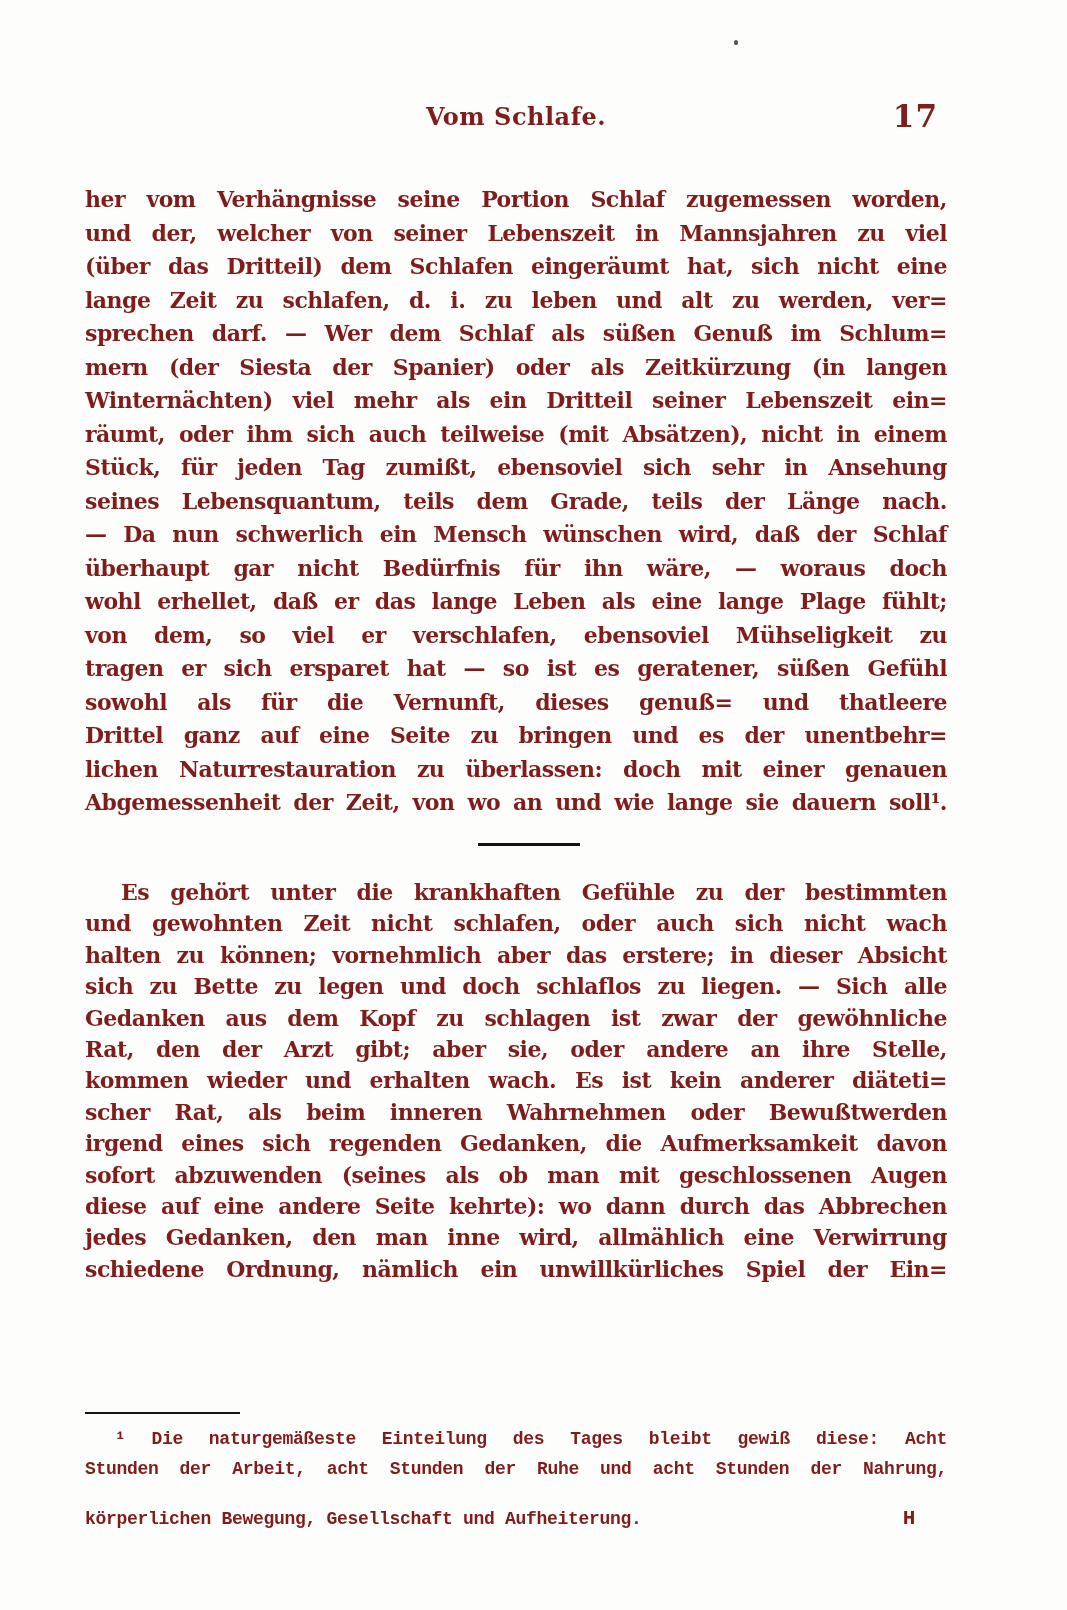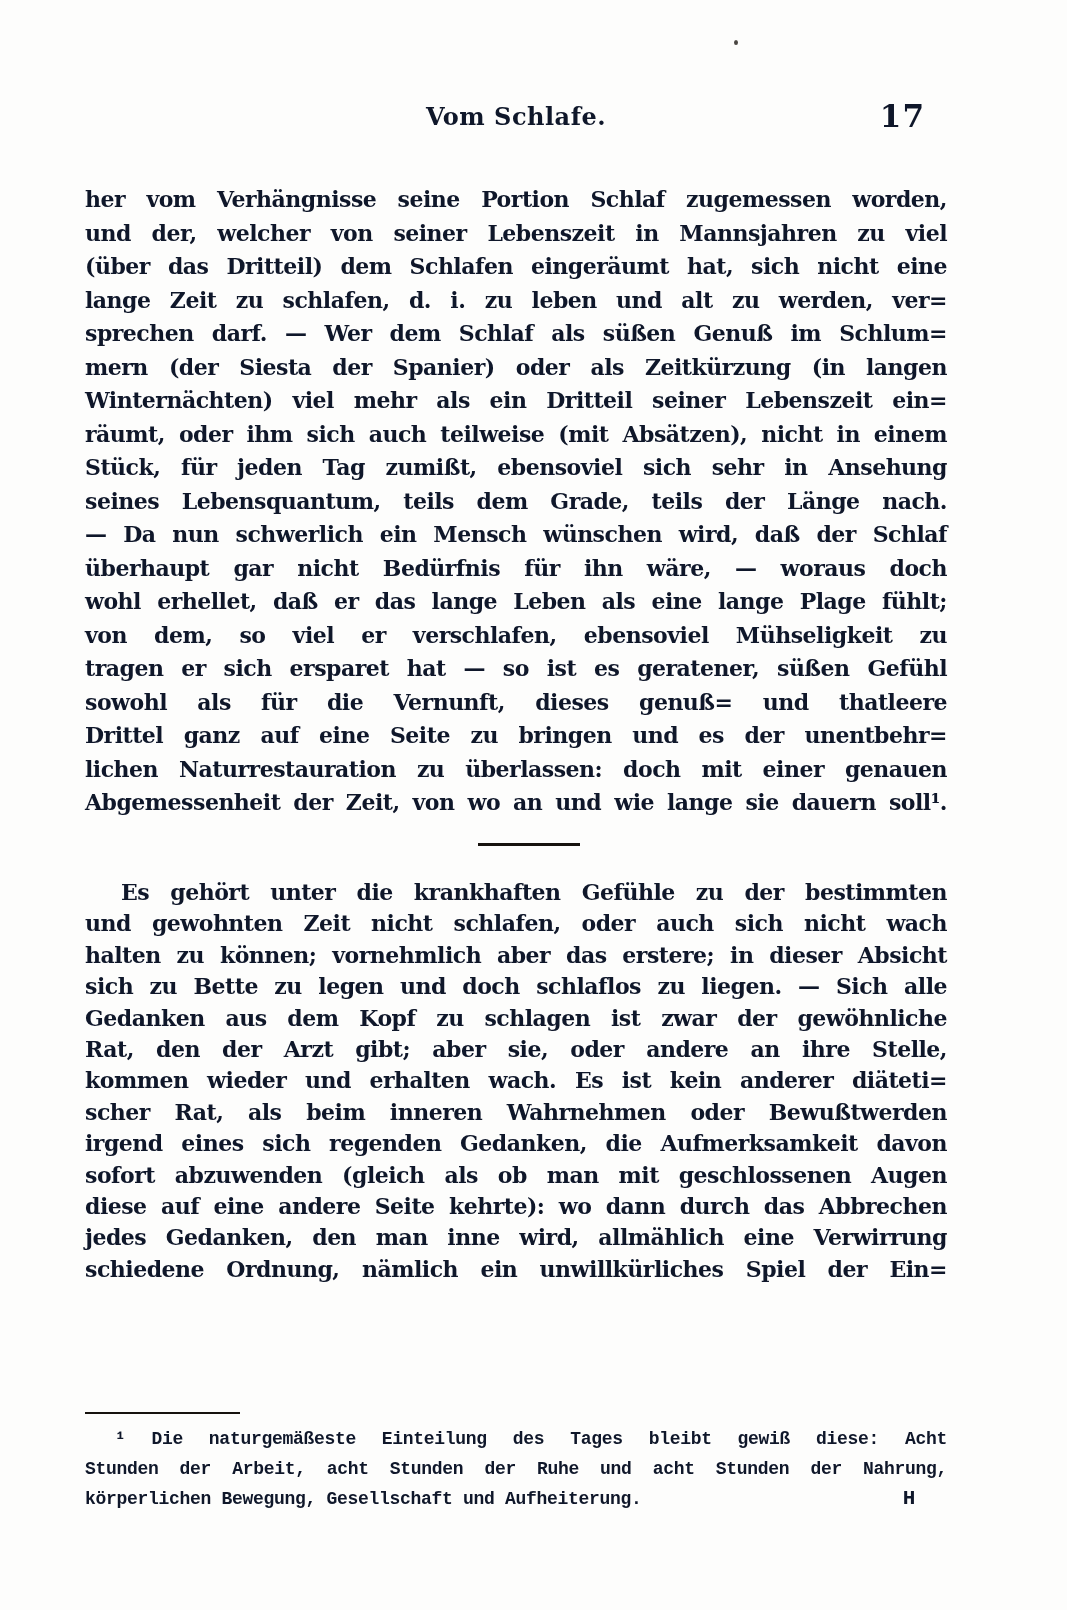--- a/index.html
+++ b/index.html
@@ -6,21 +6,21 @@
     margin: 0;
     padding: 0;
     background: #e8e8e8;
   }
   .page {
     position: relative;
     width: 1067px;
     height: 1610px;
     margin: 0 auto;
     background: #fdfdfc;
-    color: #0f172a;
+    color: #7f1d1d;
     font-family: "DejaVu Serif", serif;
     font-weight: 700;
     overflow: hidden;
   }
   .text-block {
     position: absolute;
     left: 85px;
     width: 862px;
   }
   
@@ -28,21 +28,21 @@
   .running-title {
     position: absolute;
     left: 0; right: 0;
     top: 4px;
     text-align: center;
     font-size: 24px;
     letter-spacing: 0.5px;
   }
   .page-number {
     position: absolute;
-    right: 22px;
+    right: 9px;
     top: 0;
     font-size: 31px;
     letter-spacing: 1px;
   }
   .speck {
     position: absolute;
     left: 734px;
     top: 40px;
     width: 4px;
     height: 5px;
@@ -98,20 +98,21 @@
     letter-spacing: -0.3px;
   }
   .footnote .first {
     padding-left: 30px;
   }
   .fline-last {
     display: flex;
     justify-content: space-between;
     align-items: center;
     letter-spacing: -0.3px;
+    margin-top: 20px;
   }
   .signature {
     font-size: 21px;
     margin-right: 32px;
   }
 </style>
 </head>
 <body>
 
 <div class="page">
@@ -150,21 +151,21 @@
   <div class="text-block para2">
     <div class="tline first">Es gehört unter die krankhaften Gefühle zu der bestimmten</div>
     <div class="tline">und gewohnten Zeit nicht schlafen, oder auch sich nicht wach</div>
     <div class="tline">halten zu können; vornehmlich aber das erstere; in dieser Absicht</div>
     <div class="tline">sich zu Bette zu legen und doch schlaflos zu liegen. — Sich alle</div>
     <div class="tline">Gedanken aus dem Kopf zu schlagen ist zwar der gewöhnliche</div>
     <div class="tline">Rat, den der Arzt gibt; aber sie, oder andere an ihre Stelle,</div>
     <div class="tline">kommen wieder und erhalten wach. Es ist kein anderer diäteti=</div>
     <div class="tline">scher Rat, als beim inneren Wahrnehmen oder Bewußtwerden</div>
     <div class="tline">irgend eines sich regenden Gedanken, die Aufmerksamkeit davon</div>
-    <div class="tline">sofort abzuwenden (gleich als ob man mit geschlossenen Augen</div>
+    <div class="tline">sofort abzuwenden (seines als ob man mit geschlossenen Augen</div>
     <div class="tline">diese auf eine andere Seite kehrte): wo dann durch das Abbrechen</div>
     <div class="tline">jedes Gedanken, den man inne wird, allmählich eine Verwirrung</div>
     <div class="tline">schiedene Ordnung, nämlich ein unwillkürliches Spiel der Ein=</div>
   </div>
 
   <div class="footnote-rule"></div>
 
   <div class="text-block footnote">
     <div class="fline first">¹ Die naturgemäßeste Einteilung des Tages bleibt gewiß diese: Acht</div>
     <div class="fline">Stunden der Arbeit, acht Stunden der Ruhe und acht Stunden der Nahrung,</div>

